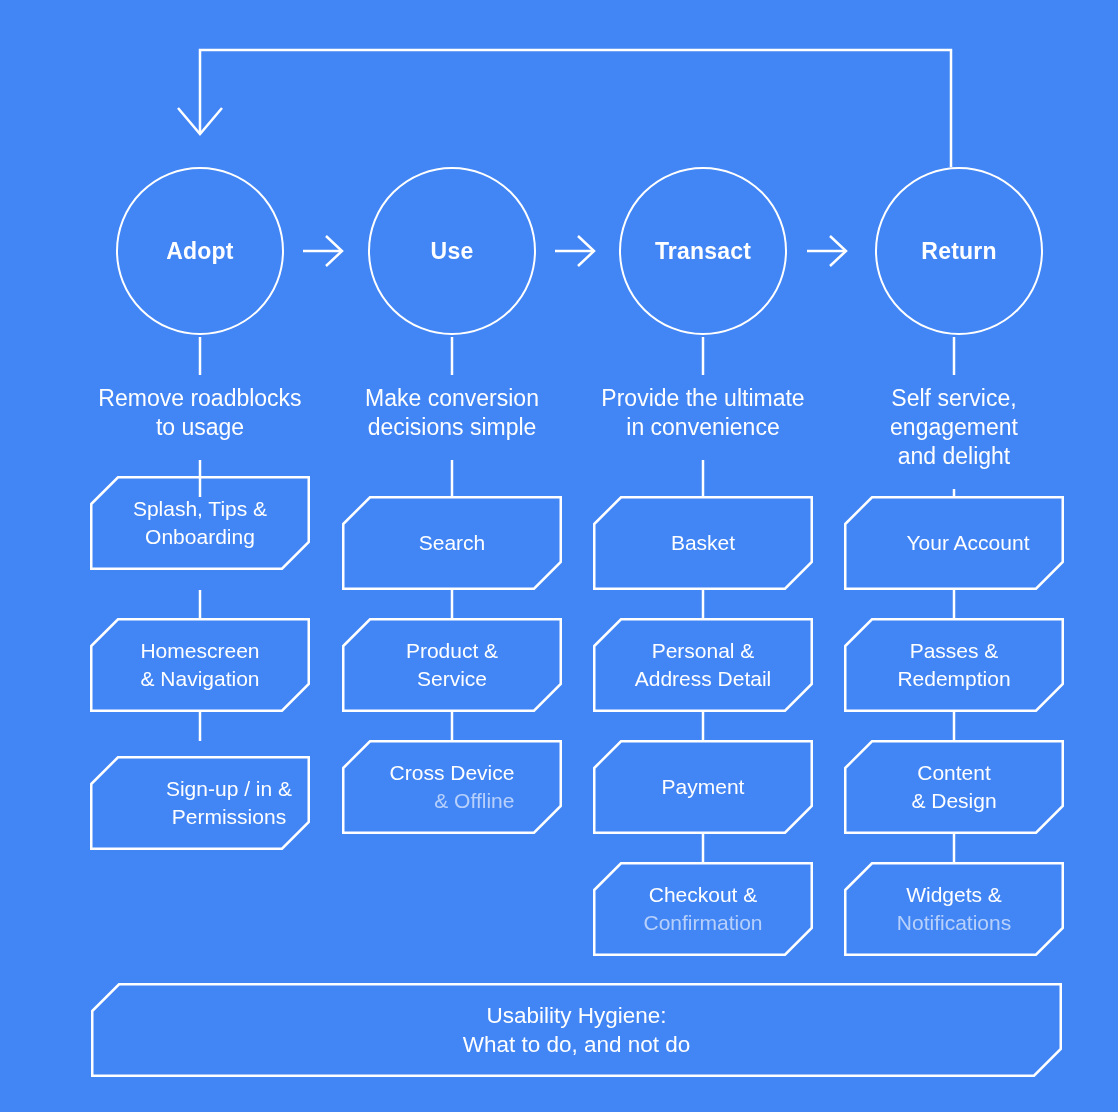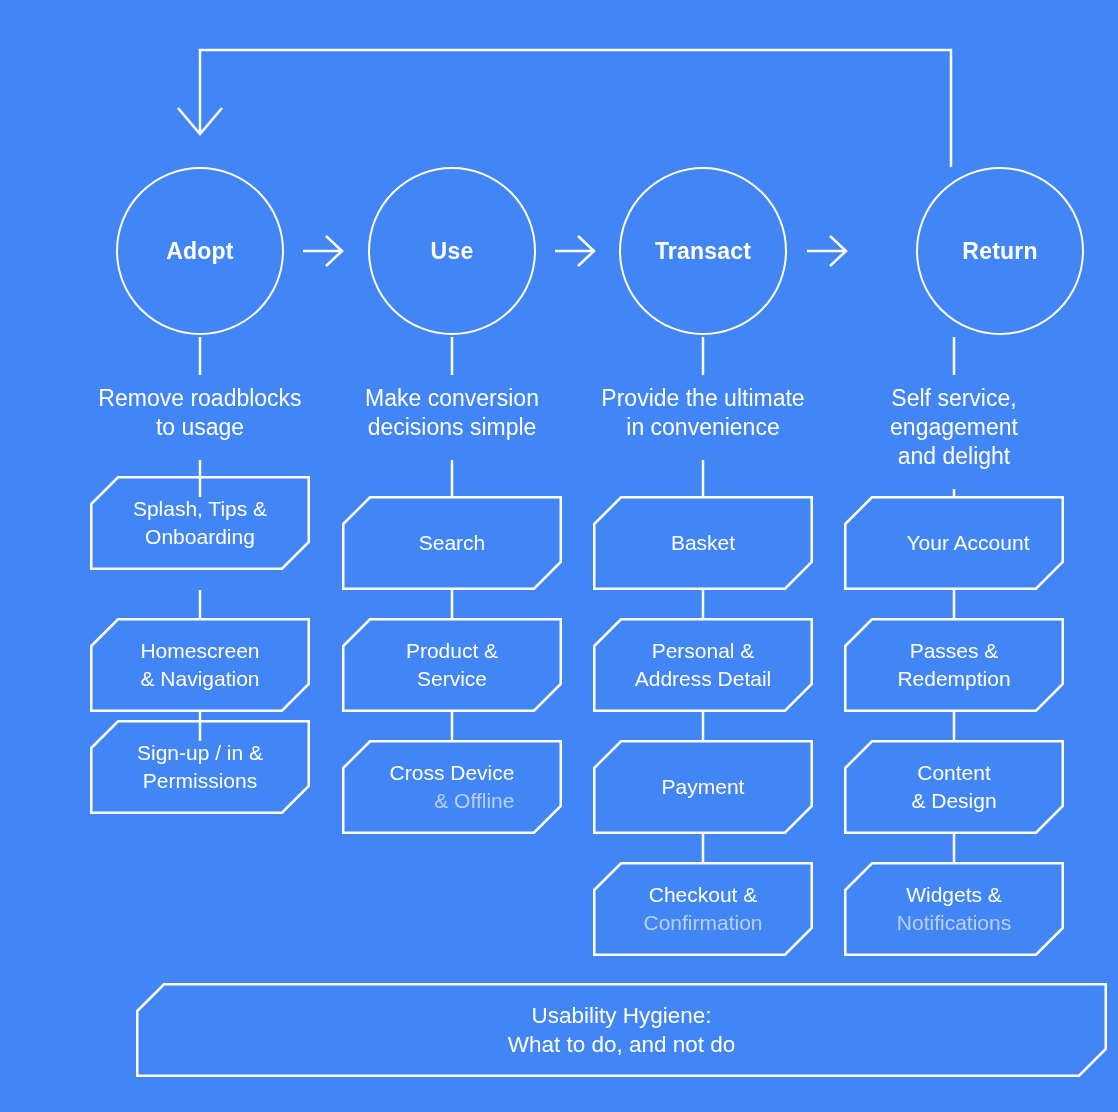--- a/index.html
+++ b/index.html
@@ -100,21 +100,20 @@
   
   #hygiene-bar {
     position: absolute;
     left: 91px;
     top: 983px;
     width: 971px;
     height: 94px;
     display: flex;
     align-items: center;
     justify-content: center;
-    margin-left: 45px;
   }
   #hygiene-bar .box-frame {
     position: absolute;
     left: 0;
     top: 0;
     width: 100%;
     height: 100%;
   }
   #hygiene-bar .box-text {
     position: relative;
@@ -167,21 +166,21 @@
   </div>
 
   <div class="phase-circle" style="left:368px; top:167px;">
     <span class="phase-label">Use</span>
   </div>
 
   <div class="phase-circle" style="left:619px; top:167px;">
     <span class="phase-label">Transact</span>
   </div>
 
-  <div class="phase-circle" style="left:916px; top:167px;">
+  <div class="phase-circle" style="left:875px; top:167px;">
     <span class="phase-label">Return</span>
   </div>
 
   <svg class="phase-arrow" style="left:301px;" viewBox="0 0 46 46">
     <g stroke="#ffffff" stroke-width="2.5" fill="none">
       <line x1="2" y1="23" x2="41" y2="23"></line>
       <path d="M 25 8 L 41 23 L 25 38" stroke-linejoin="miter"></path>
     </g>
   </svg>
 
@@ -233,21 +232,21 @@
   <div class="step-box" style="left:90px; top:618px;">
     <svg class="box-frame" viewBox="0 0 220 94" preserveAspectRatio="none">
       <path d="M 1.25 28 L 28 1.25 L 218.75 1.25 L 218.75 66 L 192 92.75 L 1.25 92.75 Z" fill="none" stroke="#ffffff" stroke-width="2.5"></path>
     </svg>
     <div class="box-text">
       <span>Homescreen</span><br>
       <span>&amp; Navigation</span>
     </div>
   </div>
 
-  <div class="step-box" style="left:90px; top:720px;">
+  <div class="step-box" style="left:90px; top:756px;justify-content:flex-end;">
     <svg class="box-frame" viewBox="0 0 220 94" preserveAspectRatio="none">
       <path d="M 1.25 28 L 28 1.25 L 218.75 1.25 L 218.75 66 L 192 92.75 L 1.25 92.75 Z" fill="none" stroke="#ffffff" stroke-width="2.5"></path>
     </svg>
     <div class="box-text">
       <span>Sign-up / in &amp;</span><br>
       <span>Permissions</span>
     </div>
   </div>
 
   <div class="step-box" style="left:342px; top:496px;">

